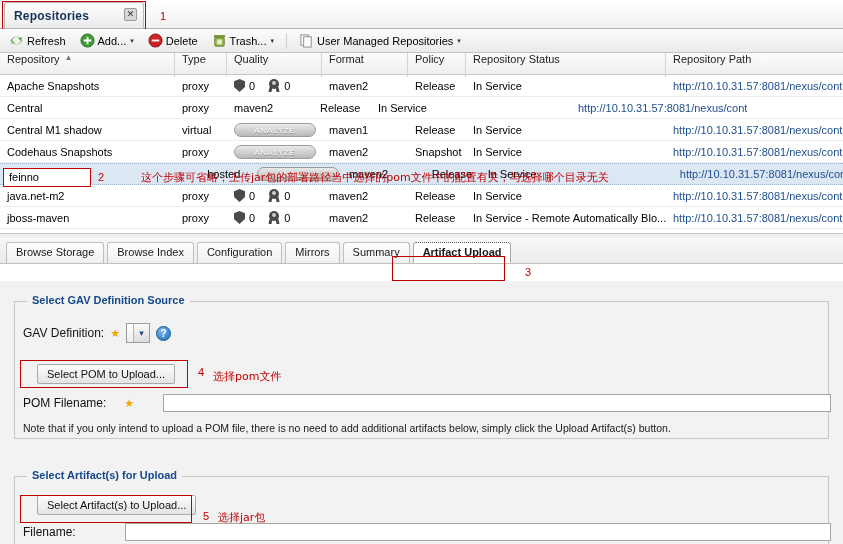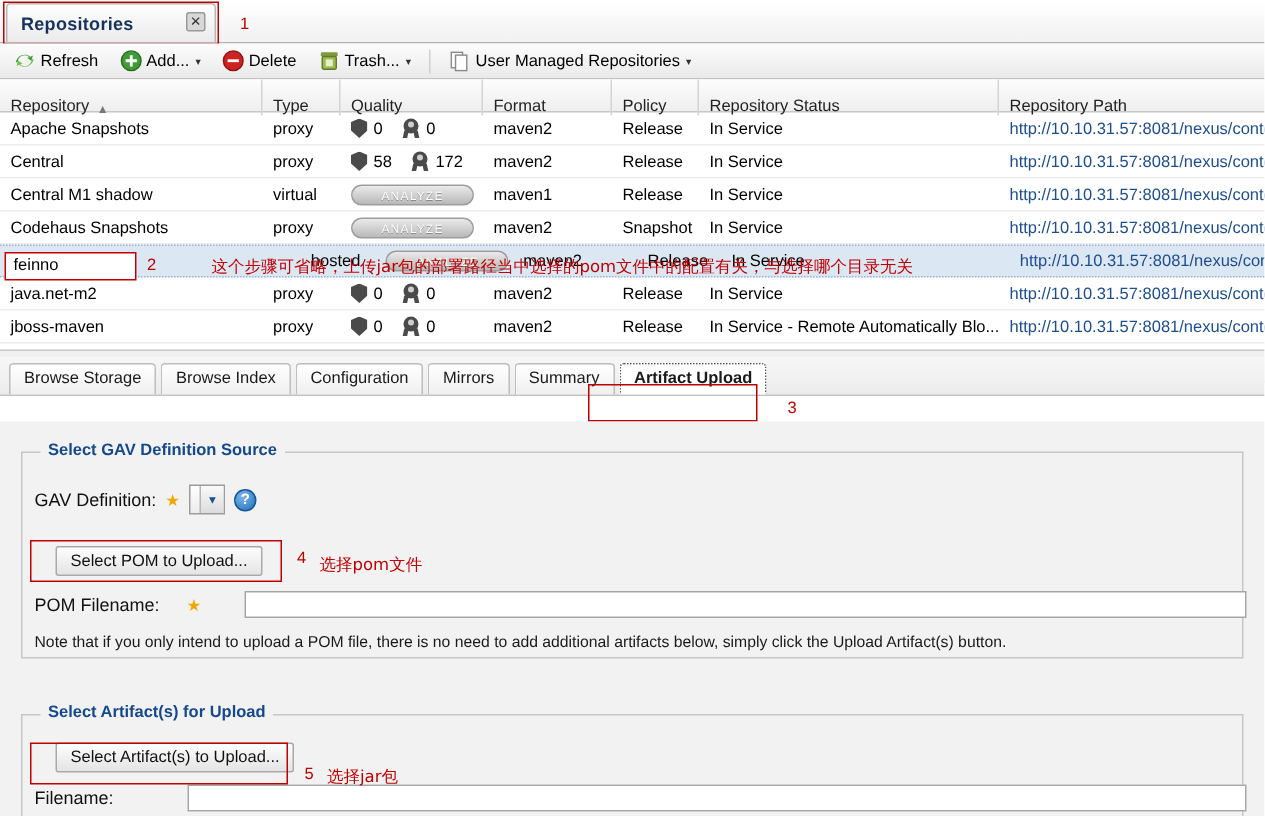--- a/index.html
+++ b/index.html
@@ -46,21 +46,21 @@
   }
   .tbtn { display:flex; align-items:center; gap:3px; padding:2px 5px; height:20px; border:1px solid transparent; border-radius:2px; cursor:pointer; font-size:11px; }
   .tbtn .caret { font-size:7px; color:#333; margin-left:1px;}
   .tsep { width:1px; height:16px; background:#cfcfcf; margin:0 4px; }
   .ico { width:15px; height:15px; display:inline-block; position:relative; flex:none;}
 
   
   .grid { position:absolute; left:0; top:53px; width:843px; height:178px; background:#fff; }
   .ghead { display:flex; height:22px; background:linear-gradient(#fdfdfd,#eeeeee); border-bottom:1px solid #c6c6c6; }
   .gh {
-    display:flex; align-items:flex-end; padding-left:7px;
+    display:flex; align-items:flex-start; padding-left:7px;
     border-right:1px solid #d4d4d4; font-size:11px; color:#222;
     height:24px; overflow:hidden; white-space:nowrap;
   }
   .gh .sortarrow { margin-left:5px; font-size:8px; color:#777; }
   .grow { display:flex; height:22px; border-bottom:1px solid #ededed; align-items:center; }
   .grow.sel { background:#dce7f4; border-top:1px dotted #9fb6cf; border-bottom:1px dotted #9fb6cf;padding-left:32px; }
   .gc { padding-left:7px; height:22px; line-height:22px; overflow:hidden; white-space:nowrap; font-size:11px;}
   .gc.link { color:#1d4e8f; }
   .qcell { display:flex; align-items:center; height:22px; gap:4px; padding-left:7px; }
   .shield { width:11px; height:13px; background:#4a4a4a; flex:none;
@@ -238,30 +238,20 @@
             <span class="qnum">0</span>
           </div>
           <div class="gc" style="width: 86px;">maven2</div>
           <div class="gc" style="width: 58px;">Release</div>
           <div class="gc" style="width: 200px;">In Service</div>
           <div class="gc link" style="width: 177px;">http://10.10.31.57:8081/nexus/conte</div>
         </div>
         <div class="grow">
           <div class="gc" style="width: 175px;">Central</div>
           <div class="gc" style="width: 52px;">proxy</div>
-          <div class="qcell" style="width: 95px;">
-            <span class="shield"></span>
-            <span class="qnum">58</span>
-            <span class="ribbon" style="margin-left: 9px;">
-              <span class="t1"></span>
-              <span class="t2"></span>
-              <span class="rc"></span>
-            </span>
-            <span class="qnum">172</span>
-          </div>
           <div class="gc" style="width: 86px;">maven2</div>
           <div class="gc" style="width: 58px;">Release</div>
           <div class="gc" style="width: 200px;">In Service</div>
           <div class="gc link" style="width: 177px;">http://10.10.31.57:8081/nexus/conte</div>
         </div>
         <div class="grow">
           <div class="gc" style="width: 175px;">Central M1 shadow</div>
           <div class="gc" style="width: 52px;">virtual</div>
           <div class="qcell" style="width: 95px;">
             <span class="analyze">ANALYZE</span>

